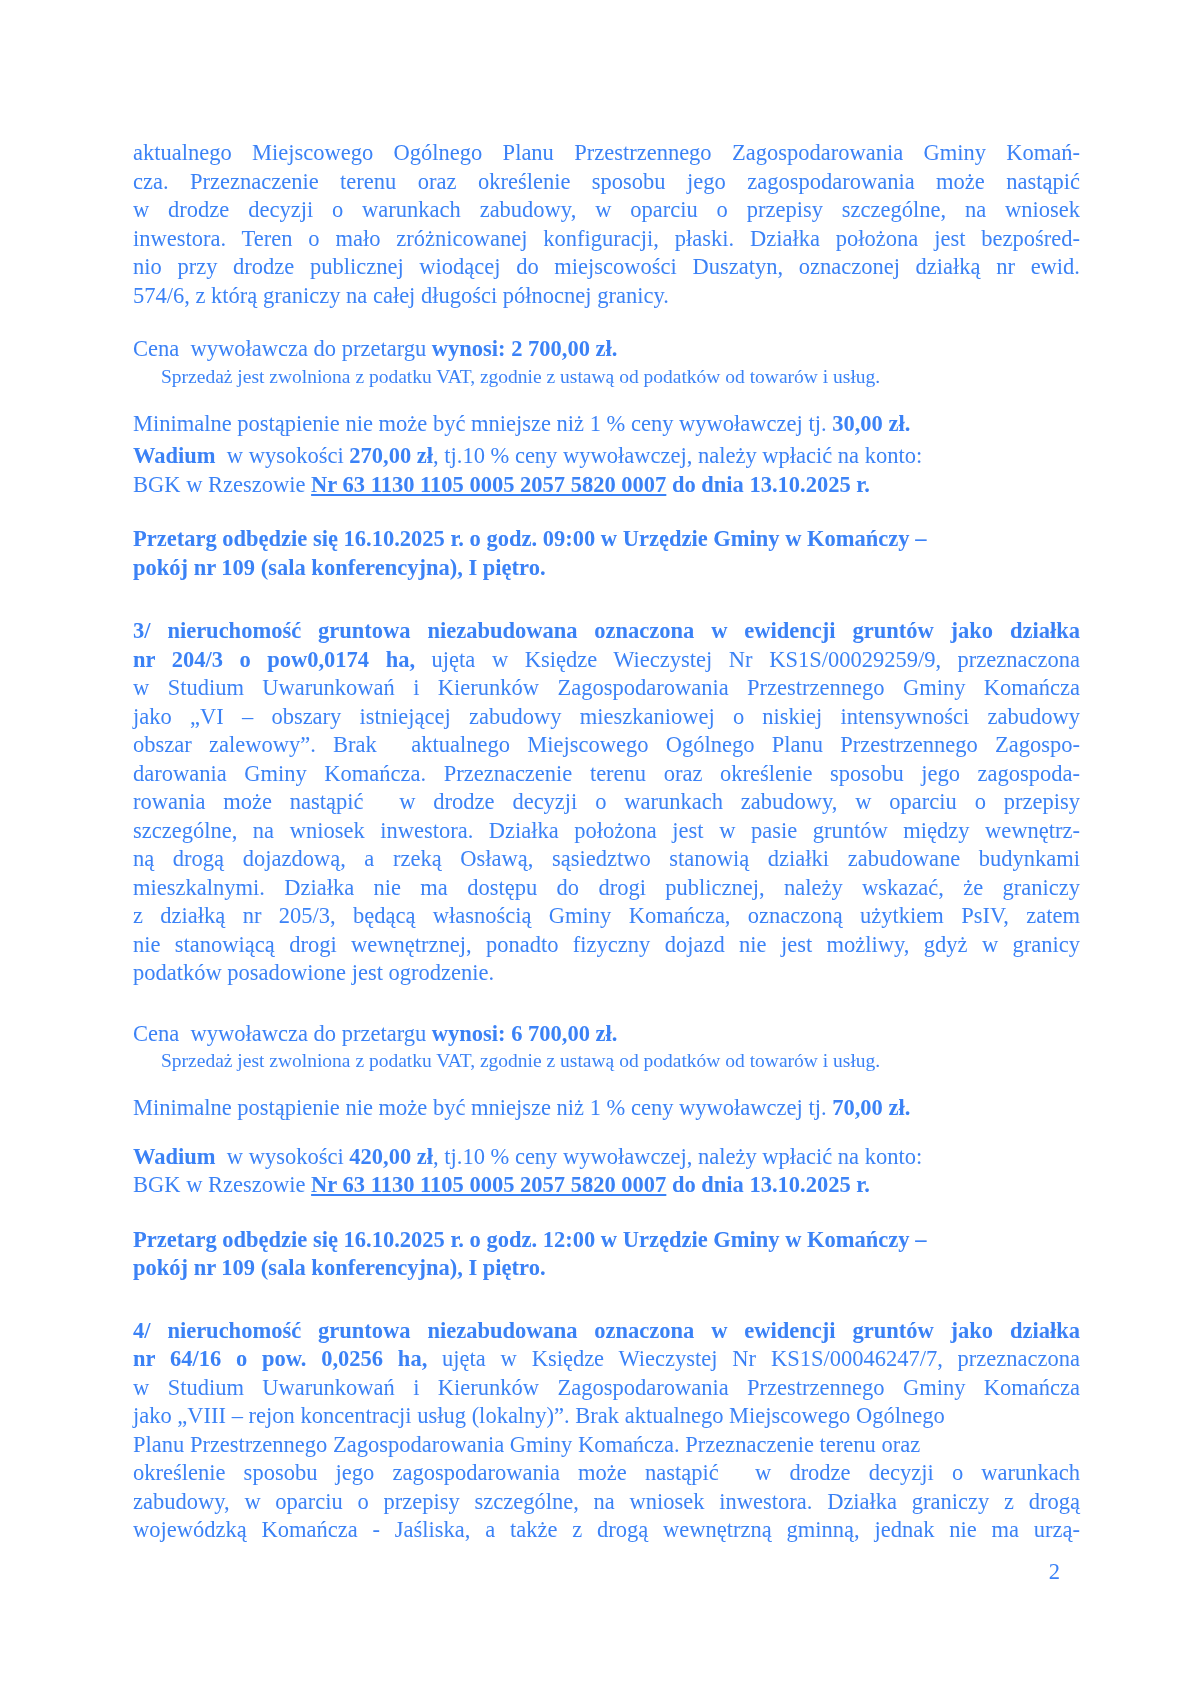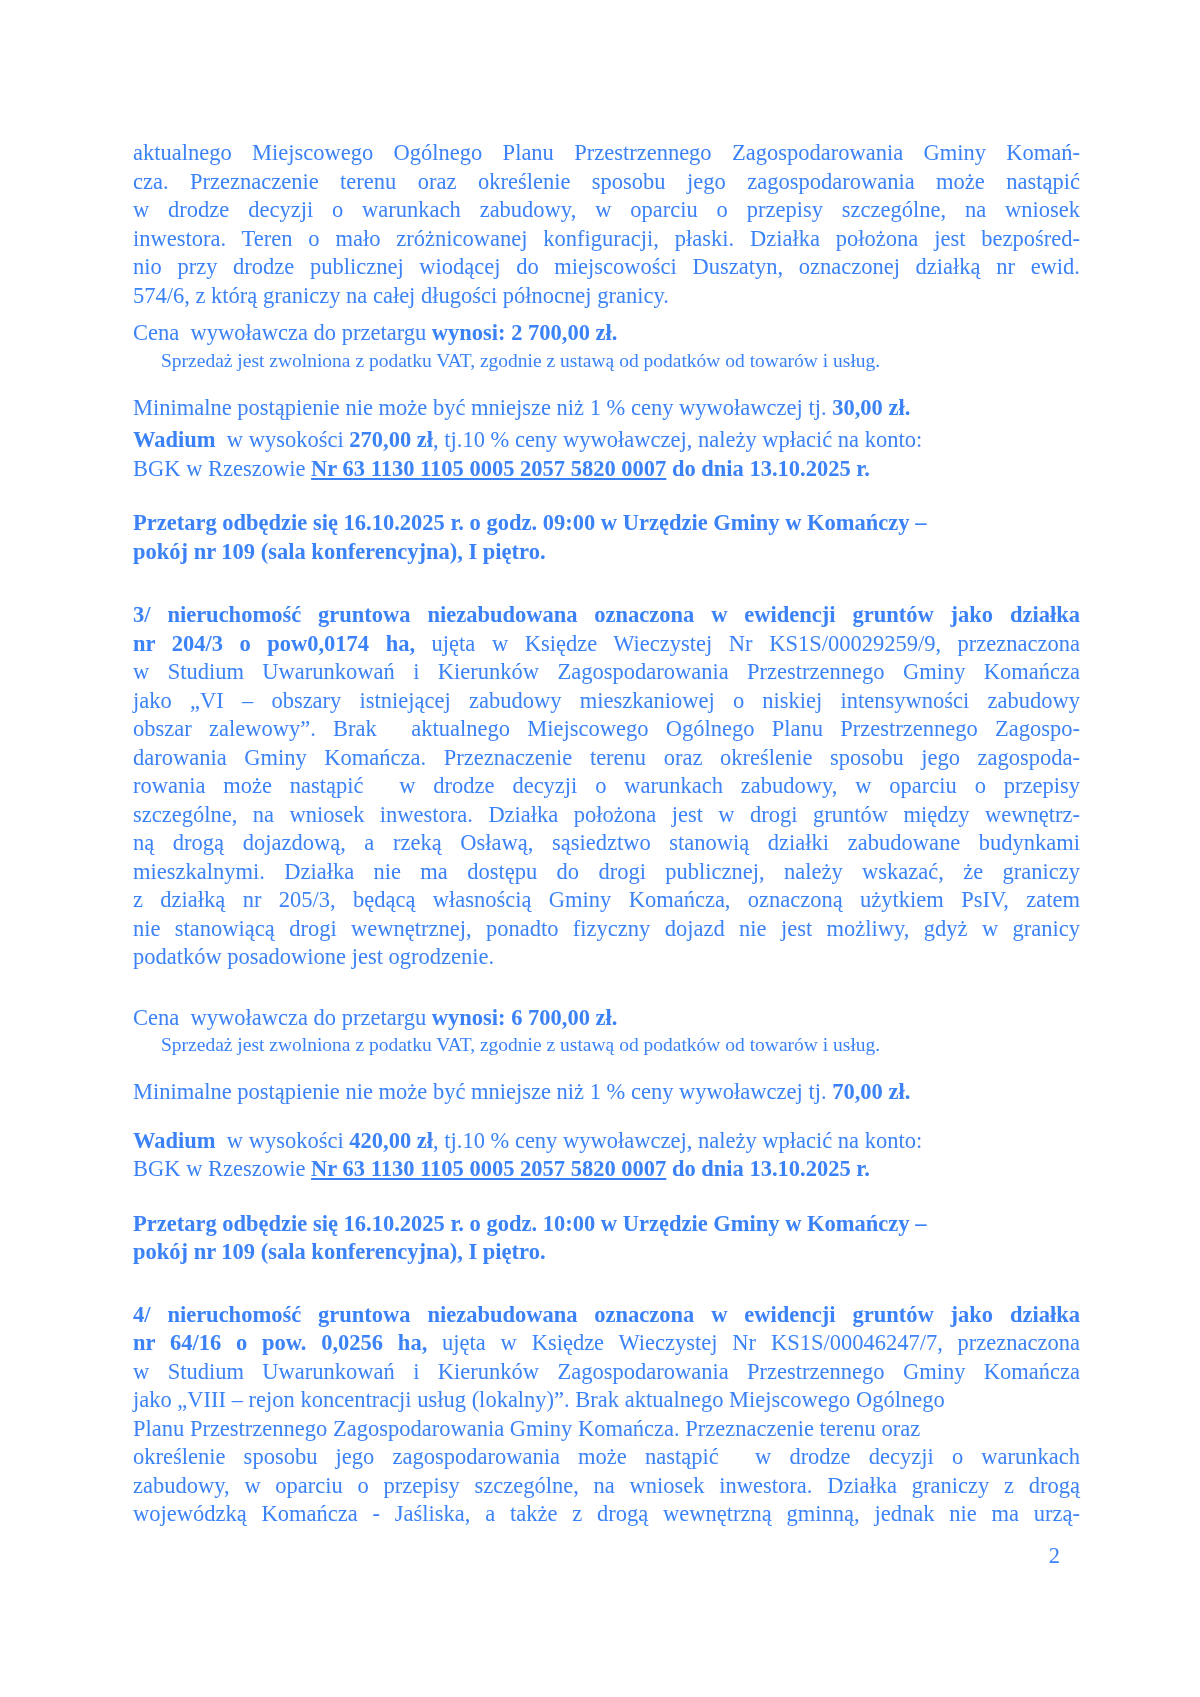--- a/index.html
+++ b/index.html
@@ -34,21 +34,21 @@
     text-align-last: justify;
   }
   .line.small {
     font-size: 19.5px;
     line-height: 26px;
     margin-left: 28px;
   }
   .b { font-weight: bold; }
   .u { text-decoration: underline; }
 
-  [data-name="price-line-1"]       { margin-top: 9px; }
+  [data-name="price-line-1"]       { margin-top: 25px; }
   [data-name="vat-note-1"]         { margin-top: 0; }
   [data-name="min-bid-1"]          { margin-top: 20px; }
   [data-name="wadium-1"]           { margin-top: 4px; }
   [data-name="auction-info-1"]     { margin-top: 26px; }
   [data-name="parcel-3-paragraph"] { margin-top: 35px; }
   [data-name="price-line-2"]       { margin-top: 32px; }
   [data-name="vat-note-2"]         { margin-top: 0; }
   [data-name="min-bid-2"]          { margin-top: 20px; }
   [data-name="wadium-2"]           { margin-top: 20px; }
   [data-name="auction-info-2"]     { margin-top: 26px; }
@@ -93,42 +93,42 @@
         <div class="line" data-name="text-line"><span class="b " data-name="text-run">pokój nr 109 (sala konferencyjna), I piętro.</span></div>
       </div>
     <div class="block" data-name="parcel-3-paragraph">
         <div class="line just" data-name="text-line"><span class="b " data-name="text-run">3/ nieruchomość gruntowa niezabudowana oznaczona w ewidencji gruntów jako działka</span></div>
         <div class="line just" data-name="text-line"><span class="b " data-name="text-run">nr 204/3 o pow0,0174 ha,</span><span class="" data-name="text-run"> ujęta w Księdze Wieczystej Nr KS1S/00029259/9, przeznaczona</span></div>
         <div class="line just" data-name="text-line"><span class="" data-name="text-run">w Studium Uwarunkowań i Kierunków Zagospodarowania Przestrzennego Gminy Komańcza</span></div>
         <div class="line just" data-name="text-line"><span class="" data-name="text-run">jako „VI – obszary istniejącej zabudowy mieszkaniowej o niskiej intensywności zabudowy</span></div>
         <div class="line just" data-name="text-line"><span class="" data-name="text-run">obszar zalewowy”. Brak  aktualnego Miejscowego Ogólnego Planu Przestrzennego Zagospo-</span></div>
         <div class="line just" data-name="text-line"><span class="" data-name="text-run">darowania Gminy Komańcza. Przeznaczenie terenu oraz określenie sposobu jego zagospoda-</span></div>
         <div class="line just" data-name="text-line"><span class="" data-name="text-run">rowania może nastąpić  w drodze decyzji o warunkach zabudowy, w oparciu o przepisy</span></div>
-        <div class="line just" data-name="text-line"><span class="" data-name="text-run">szczególne, na wniosek inwestora. Działka położona jest w drogi gruntów między wewnętrz-</span></div>
+        <div class="line just" data-name="text-line"><span class="" data-name="text-run">szczególne, na wniosek inwestora. Działka położona jest w pasie gruntów między wewnętrz-</span></div>
         <div class="line just" data-name="text-line"><span class="" data-name="text-run">ną drogą dojazdową, a rzeką Osławą, sąsiedztwo stanowią działki zabudowane budynkami</span></div>
         <div class="line just" data-name="text-line"><span class="" data-name="text-run">mieszkalnymi. Działka nie ma dostępu do drogi publicznej, należy wskazać, że graniczy</span></div>
         <div class="line just" data-name="text-line"><span class="" data-name="text-run">z działką nr 205/3, będącą własnością Gminy Komańcza, oznaczoną użytkiem PsIV, zatem</span></div>
         <div class="line just" data-name="text-line"><span class="" data-name="text-run">nie stanowiącą drogi wewnętrznej, ponadto fizyczny dojazd nie jest możliwy, gdyż w granicy</span></div>
         <div class="line" data-name="text-line"><span class="" data-name="text-run">podatków posadowione jest ogrodzenie.</span></div>
       </div>
     <div class="block" data-name="price-line-2">
         <div class="line" data-name="text-line"><span class="" data-name="text-run">Cena  wywoławcza do przetargu </span><span class="b " data-name="text-run">wynosi: 6 700,00 zł.</span></div>
       </div>
     <div class="block" data-name="vat-note-2">
         <div class="line small" data-name="text-line"><span class="" data-name="text-run">Sprzedaż jest zwolniona z podatku VAT, zgodnie z ustawą od podatków od towarów i usług.</span></div>
       </div>
     <div class="block" data-name="min-bid-2">
         <div class="line" data-name="text-line"><span class="" data-name="text-run">Minimalne postąpienie nie może być mniejsze niż 1 % ceny wywoławczej tj. </span><span class="b " data-name="text-run">70,00 zł.</span></div>
       </div>
     <div class="block" data-name="wadium-2">
         <div class="line" data-name="text-line"><span class="b " data-name="text-run">Wadium</span><span class="" data-name="text-run">  w wysokości </span><span class="b " data-name="text-run">420,00 zł</span><span class="" data-name="text-run">, tj.10 % ceny wywoławczej, należy wpłacić na konto:</span></div>
         <div class="line" data-name="text-line"><span class="" data-name="text-run">BGK w Rzeszowie </span><span class="b u" data-name="bank-account-number">Nr 63 1130 1105 0005 2057 5820 0007</span><span class="b " data-name="text-run"> do dnia 13.10.2025 r.</span></div>
       </div>
     <div class="block" data-name="auction-info-2">
-        <div class="line" data-name="text-line"><span class="b " data-name="text-run">Przetarg odbędzie się 16.10.2025 r. o godz. 10:00 w Urzędzie Gminy w Komańczy –</span></div>
+        <div class="line" data-name="text-line"><span class="b " data-name="text-run">Przetarg odbędzie się 16.10.2025 r. o godz. 12:00 w Urzędzie Gminy w Komańczy –</span></div>
         <div class="line" data-name="text-line"><span class="b " data-name="text-run">pokój nr 109 (sala konferencyjna), I piętro.</span></div>
       </div>
     <div class="block" data-name="parcel-4-paragraph">
         <div class="line just" data-name="text-line"><span class="b " data-name="text-run">4/ nieruchomość gruntowa niezabudowana oznaczona w ewidencji gruntów jako działka</span></div>
         <div class="line just" data-name="text-line"><span class="b " data-name="text-run">nr 64/16 o pow. 0,0256 ha,</span><span class="" data-name="text-run"> ujęta w Księdze Wieczystej Nr KS1S/00046247/7, przeznaczona</span></div>
         <div class="line just" data-name="text-line"><span class="" data-name="text-run">w Studium Uwarunkowań i Kierunków Zagospodarowania Przestrzennego Gminy Komańcza</span></div>
         <div class="line" data-name="text-line"><span class="" data-name="text-run">jako „VIII – rejon koncentracji usług (lokalny)”. Brak aktualnego Miejscowego Ogólnego</span></div>
         <div class="line" data-name="text-line"><span class="" data-name="text-run">Planu Przestrzennego Zagospodarowania Gminy Komańcza. Przeznaczenie terenu oraz</span></div>
         <div class="line just" data-name="text-line"><span class="" data-name="text-run">określenie sposobu jego zagospodarowania może nastąpić  w drodze decyzji o warunkach</span></div>
         <div class="line just" data-name="text-line"><span class="" data-name="text-run">zabudowy, w oparciu o przepisy szczególne, na wniosek inwestora. Działka graniczy z drogą</span></div>

